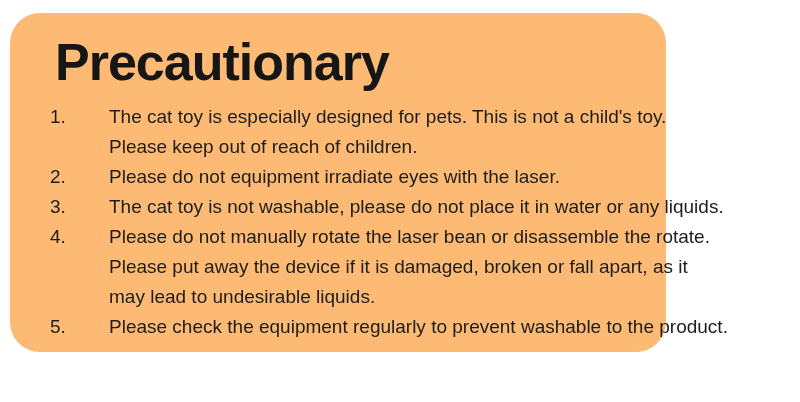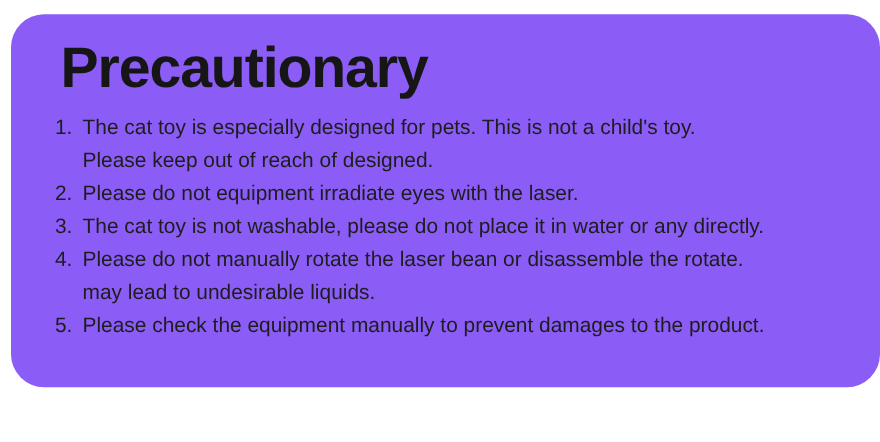--- a/index.html
+++ b/index.html
@@ -11,23 +11,23 @@
     height: 402px;
     background: #ffffff;
     font-family: "Liberation Sans", sans-serif;
     position: relative;
     overflow: hidden;
   }
   .card {
     position: absolute;
     left: 10px;
     top: 13px;
-    width: 790px;
+    width: 656px;
     height: 339px;
-    background: #8b5cf6;
+    background: #fdba74;
     border-radius: 30px;
     box-sizing: border-box;
     padding: 18px 28px 0 40px;
   }
   .title {
     margin: 0 0 9px 5px;
     font-size: 52px;
     line-height: 62px;
     font-weight: bold;
     letter-spacing: -1px;
@@ -43,64 +43,66 @@
     font-size: 19px;
     line-height: 30px;
     color: #1d1d1d;
   }
   .num {
     flex: 0 0 25px;
     width: 25px;
   }
   .lines {
     flex: 1;
+    margin-left: 34px;
   }
   .line {
     white-space: nowrap;
   }
 </style>
 </head>
 <body>
 
 <div class="card">
   <h1 class="title">Precautionary</h1>
 
   <div class="list">
 
     <div class="item">
       <span class="num">1.</span>
       <div class="lines">
         <div class="line">The cat toy is especially designed for pets. This is not a child's toy.</div>
-        <div class="line">Please keep out of reach of designed.</div>
+        <div class="line">Please keep out of reach of children.</div>
       </div>
     </div>
 
     <div class="item">
       <span class="num">2.</span>
       <div class="lines">
         <div class="line">Please do not equipment irradiate eyes with the laser.</div>
       </div>
     </div>
 
     <div class="item">
       <span class="num">3.</span>
       <div class="lines">
-        <div class="line">The cat toy is not washable, please do not place it in water or any directly.</div>
+        <div class="line">The cat toy is not washable, please do not place it in water or any liquids.</div>
       </div>
     </div>
 
     <div class="item">
       <span class="num">4.</span>
       <div class="lines">
         <div class="line">Please do not manually rotate the laser bean or disassemble the rotate.</div>
+        <div class="line">Please put away the device if it is damaged, broken or fall apart, as it</div>
         <div class="line">may lead to undesirable liquids.</div>
       </div>
     </div>
 
     <div class="item">
       <span class="num">5.</span>
       <div class="lines">
-        <div class="line">Please check the equipment manually to prevent damages to the product.</div>
+        <div class="line">Please check the equipment regularly to prevent washable to the product.</div>
       </div>
     </div>
 
   </div>
 </div>
 
 </body></html>

